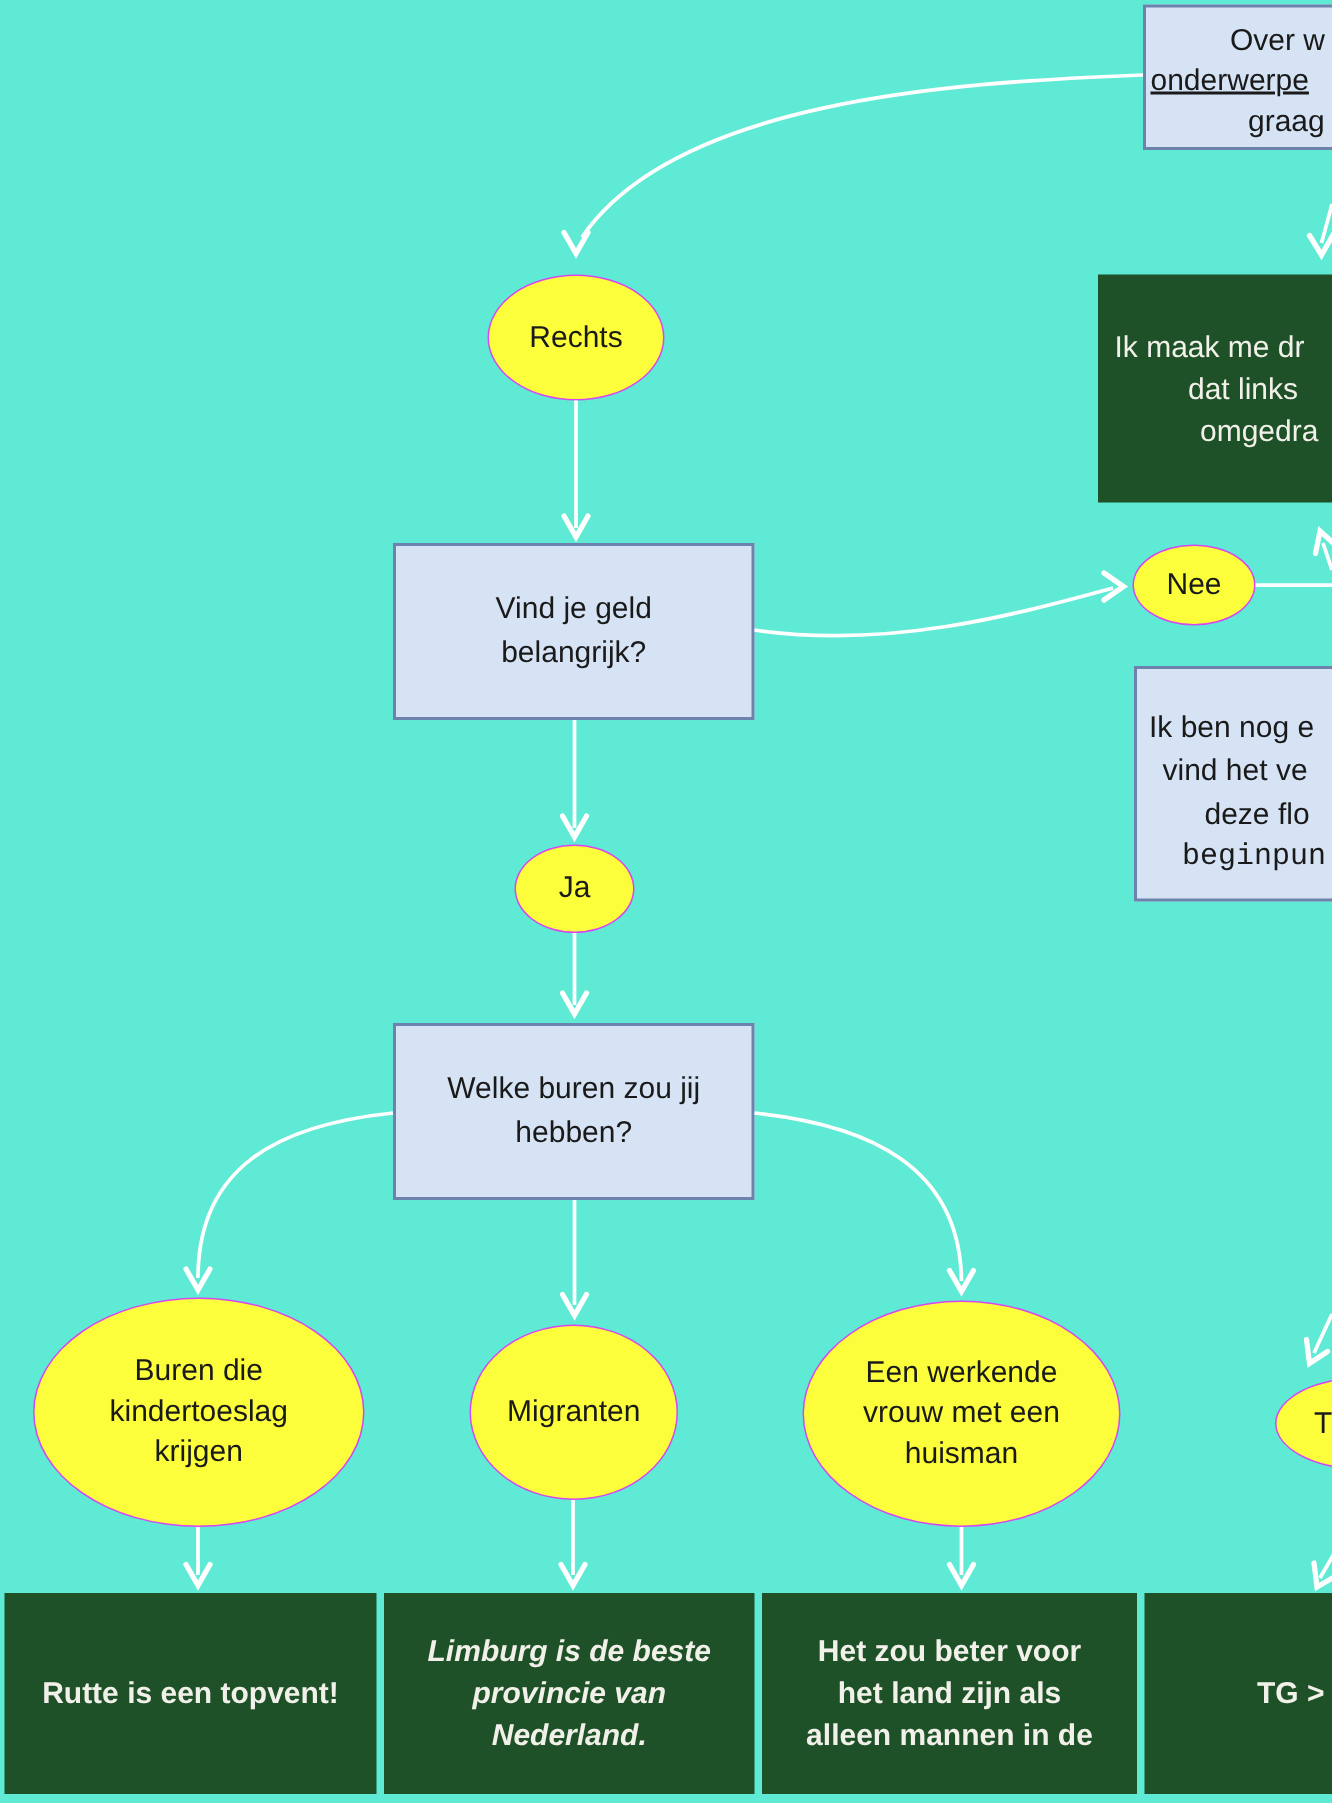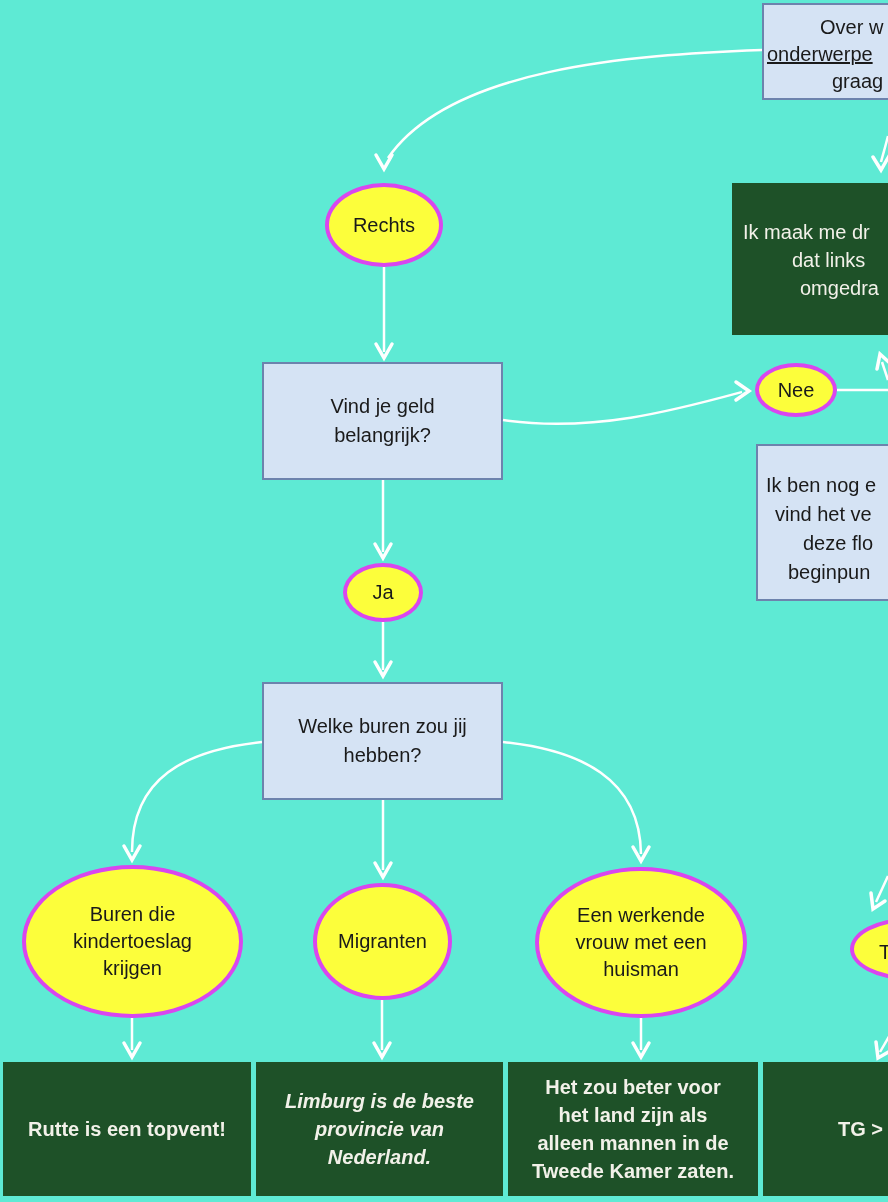--- a/index.html
+++ b/index.html
@@ -28,21 +28,21 @@
     flex-direction: column;
     align-items: center;
     justify-content: center;
     text-align: center;
     color: #1a1a1a;
     font-size: 20px;
     line-height: 29px;
   }
   .ellipse {
     background: #FCFE3B;
-    border: 4px solid #d946ef;
+    border: 1px solid #d946ef;
     border-radius: 50%;
     line-height: 27px;
   }
   .bluebox {
     background: #D5E3F4;
     border: 2px solid #6D83AD;
   }
   .greenbox {
     background: #1E5128;
     color: #F2F1E9;
@@ -122,21 +122,21 @@
   </div>
 
   <div class="node ellipse" style="left:755px; top:363px; width:82px; height:54px;">
     <span class="line">Nee</span>
   </div>
 
   <div class="node bluebox clipped" style="left:756px; top:444px; width:300px; height:157px;">
     <span class="frag" style="left:8px;  top:25px;">Ik ben nog e</span>
     <span class="frag" style="left:17px; top:54px;">vind het ve</span>
     <span class="frag" style="left:45px; top:83px;">deze flo</span>
-    <span class="frag" style="left:30px; top:112px;">beginpun</span>
+    <span class="frag" style="left:30px; top:112px;font-family:Liberation Mono, monospace;">beginpun</span>
   </div>
 
   <div class="node ellipse" style="left:343px; top:563px; width:80px; height:59px;">
     <span class="line">Ja</span>
   </div>
 
   <div class="node bluebox" style="left:262px; top:682px; width:241px; height:118px;">
     <span class="line">Welke buren zou jij</span>
     <span class="line">hebben?</span>
   </div>
@@ -168,20 +168,19 @@
   <div class="node greenbox bold" style="left:256px; top:1062px; width:247px; height:134px;font-style:italic;">
     <span class="line">Limburg is de beste</span>
     <span class="line">provincie van</span>
     <span class="line">Nederland.</span>
   </div>
 
   <div class="node greenbox bold" style="left:508px; top:1062px; width:250px; height:134px;align-items:center;">
     <span class="line">Het zou beter voor</span>
     <span class="line">het land zijn als</span>
     <span class="line">alleen mannen in de</span>
-    <span class="line">Tweede Kamer zaten.</span>
   </div>
 
   <div class="node greenbox bold clipped" style="left:763px; top:1062px; width:300px; height:134px;">
     <span class="frag" style="left:75px; top:53px;text-align:right;">TG &gt;</span>
   </div>
 
 </div>
 
 </body></html>

